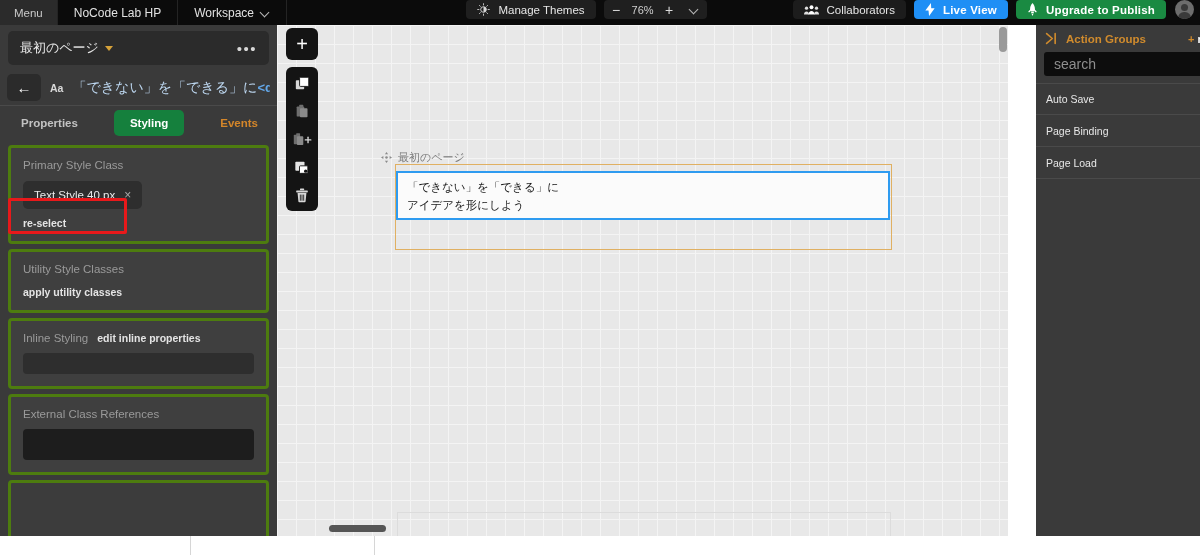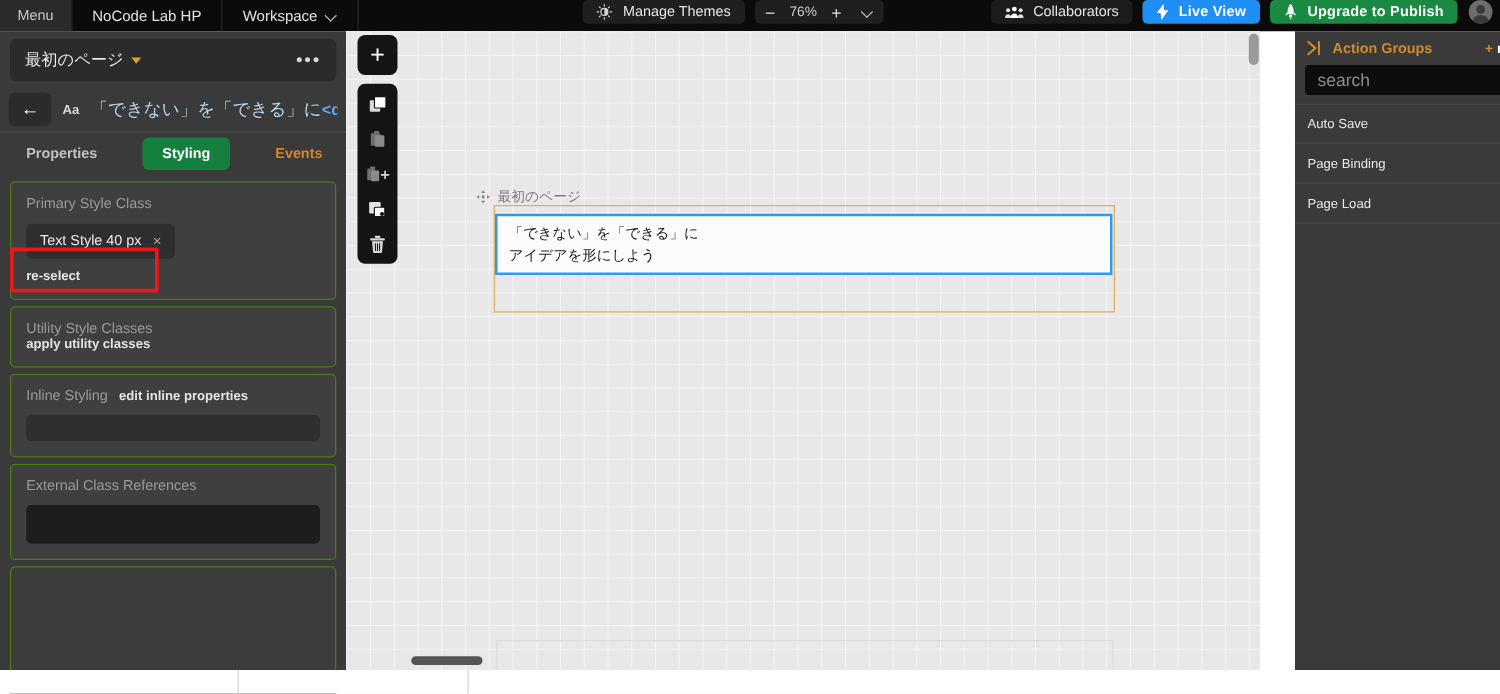--- a/index.html
+++ b/index.html
@@ -92,21 +92,21 @@
   .tab {
     font-size:11.5px; padding:7px 16px; border-radius:5px; font-weight:bold;
   }
   .tab.properties { color:#c2c2c2; }
   .tab.styling { color:#ffffff; background:#15803d; }
   .tab.events { color:#d4862a; }
   .tab.data { color:#9d6ad6; }
 
   .sect {
     margin:5px 8px 0 8px; background:#3f3f3f; border-radius:4px;
-    border:1px solid #4d7c0f; padding:11px 12px 12px 12px;
+    border:3px solid #4d7c0f; padding:11px 12px 12px 12px;
   }
   .sect .lbl { font-size:11.5px; color:#9a9a9a; }
   .sect .sub { font-size:10.5px; color:#e4e4e4; font-weight:bold; }
   .chiprow { margin-top:10px; }
   .chip {
     display:inline-flex; align-items:center; gap:9px; background:#2e2e2e;
     border-radius:5px; padding:7px 11px; font-size:11.5px; color:#eaeaea;
   }
   .chip .x { color:#a8a8a8; font-size:12px; }
   .redbox {
@@ -314,21 +314,21 @@
         <span class="chip">
           <span>Text Style 40 px</span>
           <span class="x">×</span>
         </span>
       </div>
       <div class="reselect">re-select</div>
     </div>
 
     <div class="sect">
       <div class="lbl">Utility Style Classes</div>
-      <div class="sub" style="">apply utility classes</div>
+      <div class="sub" style="margin-top:11px">apply utility classes</div>
     </div>
 
     <div class="sect">
       <div class="rowline">
         <span class="lbl">Inline Styling</span>
         <span class="sub">edit inline properties</span>
       </div>
       <div class="inputbar"></div>
     </div>
 

